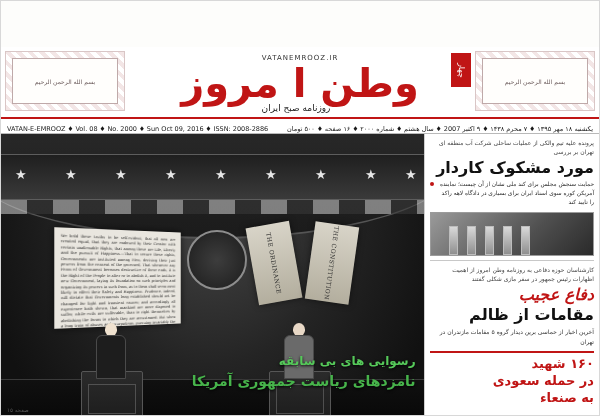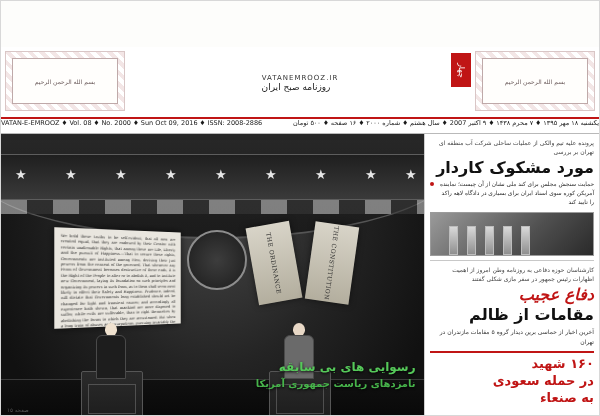--- a/index.html
+++ b/index.html
@@ -100,23 +100,23 @@
     align-items: center;
     justify-content: center;
     writing-mode: vertical-rl;
   }
 
   
   .infobar {
     height: 15px;
     border-bottom: 1px solid #b9b9b9;
     display: flex;
-    align-items: flex-start;
+    align-items: flex-end;
     justify-content: space-between;
-    padding: 0 0;
+    padding: 0 6px;
     font-size: 6.5px;
     color: #1a1a1a;
     background: #fff;
   }
   .infobar .left { direction: ltr; }
   .infobar .right { direction: rtl; }
 
   
   .content {
     position: relative;
@@ -275,21 +275,21 @@
     position: absolute;
     right: 8px; bottom: 72px;
     color: #56c95a;
     font-size: 12px;
     font-weight: bold;
     direction: rtl;
     text-shadow: 0 1px 3px #000;
     line-height: 1.45;
     text-align: right;
   }
-  .ph-green .l2 { font-size: 10px; color: #47b44b; }
+  .ph-green .l2 { font-size: 14px; color: #47b44b; }
   .ph-big {
     position: absolute;
     right: 10px; bottom: 10px;
     color: #ffffff;
     font-size: 34px;
     font-weight: bold;
     direction: rtl;
     text-shadow: 0 2px 6px #000;
     line-height: 1;
   }
@@ -398,20 +398,23 @@
   <div class="masthead">
     <div class="mh-ornament left">
       <div class="mh-orn-inner">بسم الله الرحمن الرحیم</div>
     </div>
     <div class="mh-ornament right">
       <div class="mh-orn-inner">بسم الله الرحمن الرحیم</div>
     </div>
 
     <div class="mh-center">
       <div class="mh-site">VATANEMROOZ.IR</div>
+      <div class="mh-row">
+        <div class="mh-logo">وطن ا مروز</div>
+      </div>
       <div class="mh-tagline">روزنامه صبح ایران</div>
     </div>
 
     <div class="mh-redbar">چهار</div>
   </div>
 
   <div class="infobar">
     <div class="left">VATAN-E-EMROOZ ♦ Vol. 08 ♦ No. 2000 ♦ Sun Oct 09, 2016 ♦ ISSN: 2008-2886</div>
     <div class="right">یکشنبه ۱۸ مهر ۱۳۹۵ ♦ ۷ محرم ۱۴۳۸ ♦ ۹ اکتبر 2007 ♦ سال هشتم ♦ شماره ۲۰۰۰ ♦ ۱۶ صفحه ♦ ۵۰۰ تومان</div>
   </div>

